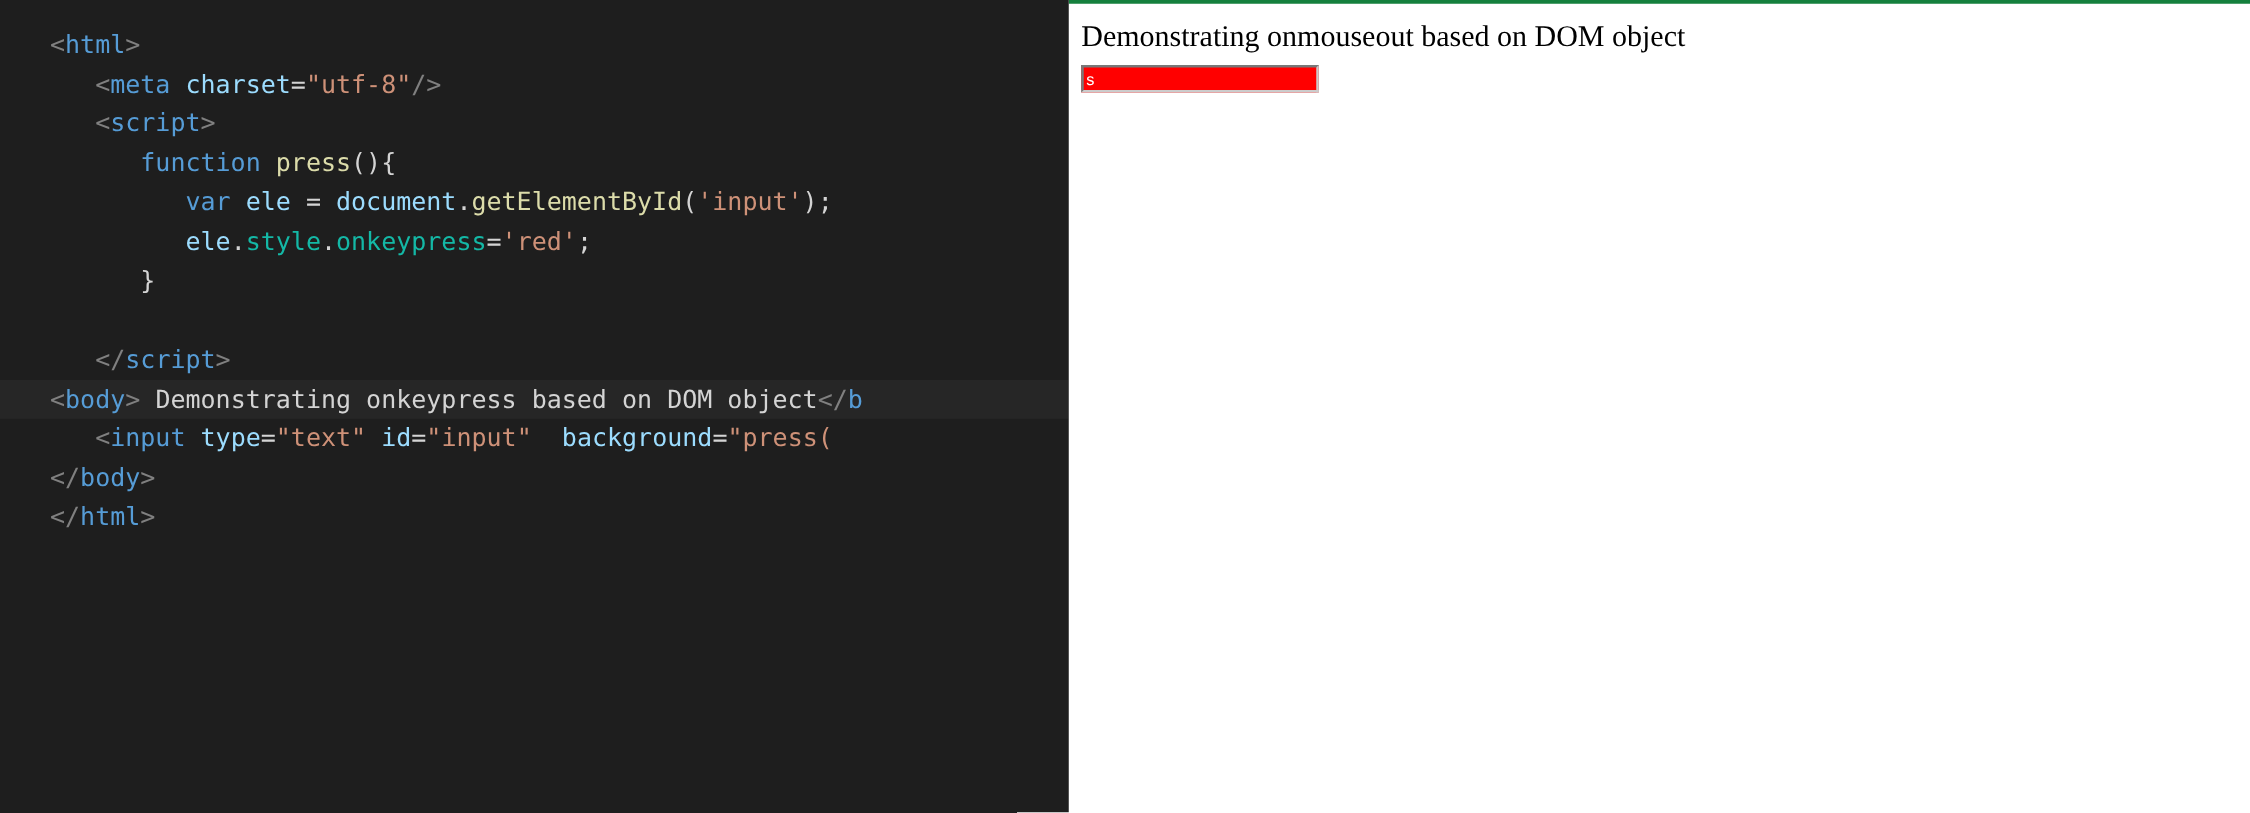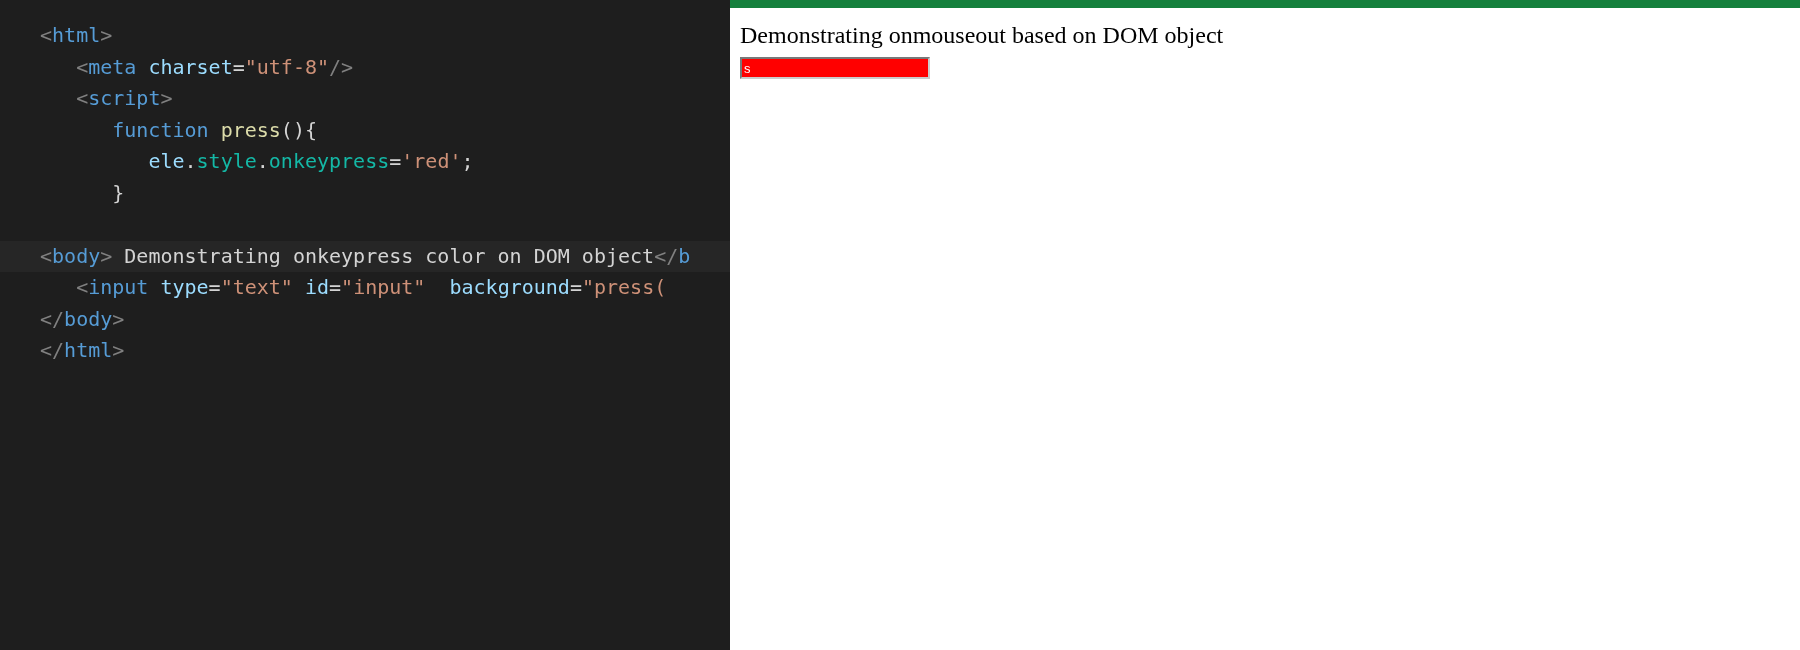--- a/index.html
+++ b/index.html
@@ -8,21 +8,21 @@
       box-sizing: border-box;
     }
     body {
       display: flex;
       width: 1800px;
       height: 650px;
       overflow: hidden;
       font-family: 'Menlo', 'Monaco', 'Consolas', monospace;
     }
     .editor-pane {
-      width: 730px;
+      width: 855px;
       height: 100%;
       background: #1e1e1e;
       padding: 20px 0 17px 0;
       overflow: hidden;
       position: relative;
     }
     .code-line {
       font-size: 20px;
       line-height: 31.5px;
       white-space: pre;
@@ -46,21 +46,21 @@
     .varname { color: #9cdcfe; }
     .method { color: #dcdcaa; }
     .paren { color: #d4d4d4; }
     .operator { color: #d4d4d4; }
     .prop { color: #14b8a6; }
 
     .preview-pane {
       flex: 1;
       height: 100%;
       background: #ffffff;
-      border-top: 8px solid #15803d;
+      border-top: 3px solid #15803d;
       padding: 14px 10px;
       font-family: 'Times New Roman', Times, serif;
     }
     .preview-heading {
       font-size: 24px;
       font-weight: normal;
       color: #000;
       margin-bottom: 8px;
     }
     .preview-input {
@@ -76,24 +76,26 @@
   </style>
 </head>
 <body>
 
 <div class="editor-pane">
   <div class="code-container">
     <div class="code-line"><span class="punct">&lt;</span><span class="tagname">html</span><span class="punct">&gt;</span></div>
     <div class="code-line">   <span class="punct">&lt;</span><span class="tagname">meta</span> <span class="attr">charset</span><span class="text">=</span><span class="string">"utf-8"</span><span class="punct">/&gt;</span></div>
     <div class="code-line">   <span class="punct">&lt;</span><span class="tagname">script</span><span class="punct">&gt;</span></div>
     <div class="code-line">      <span class="keyword">function</span> <span class="funcname">press</span><span class="paren">(){</span></div>
+    <div class="code-line">         <span class="keyword">var</span> <span class="varname">ele</span><span class="operator"> = </span><span class="varname">document</span><span class="text">.</span><span class="method">getElementById</span><span class="paren">(</span><span class="string">'input'</span><span class="paren">);</span></div>
     <div class="code-line">         <span class="varname">ele</span><span class="text">.</span><span class="prop">style</span><span class="text">.</span><span class="prop">onkeypress</span><span class="operator">=</span><span class="string">'red'</span><span class="text">;</span></div>
     <div class="code-line">      <span class="paren">}</span></div>
     <div class="code-line"> </div>
-    <div class="code-line highlighted-line"><span class="punct">&lt;</span><span class="tagname">body</span><span class="punct">&gt;</span><span class="text"> Demonstrating onkeypress color on DOM object</span><span class="punct">&lt;/</span><span class="tagname">b</span></div>
+    <div class="code-line">   <span class="punct">&lt;/</span><span class="tagname">script</span><span class="punct">&gt;</span></div>
+    <div class="code-line highlighted-line"><span class="punct">&lt;</span><span class="tagname">body</span><span class="punct">&gt;</span><span class="text"> Demonstrating onkeypress based on DOM object</span><span class="punct">&lt;/</span><span class="tagname">b</span></div>
     <div class="code-line">   <span class="punct">&lt;</span><span class="tagname">input</span> <span class="attr">type</span><span class="text">=</span><span class="string">"text"</span> <span class="attr">id</span><span class="text">=</span><span class="string">"input"</span>  <span class="attr">background</span><span class="text">=</span><span class="string">"press(</span></div>
     <div class="code-line"><span class="punct">&lt;/</span><span class="tagname">body</span><span class="punct">&gt;</span></div>
     <div class="code-line"><span class="punct">&lt;/</span><span class="tagname">html</span><span class="punct">&gt;</span></div>
   </div>
 </div>
 
 <div class="preview-pane">
   <div class="preview-heading">Demonstrating onmouseout based on DOM object</div>
   <input class="preview-input" type="text" value="s" style="">
 </div>

